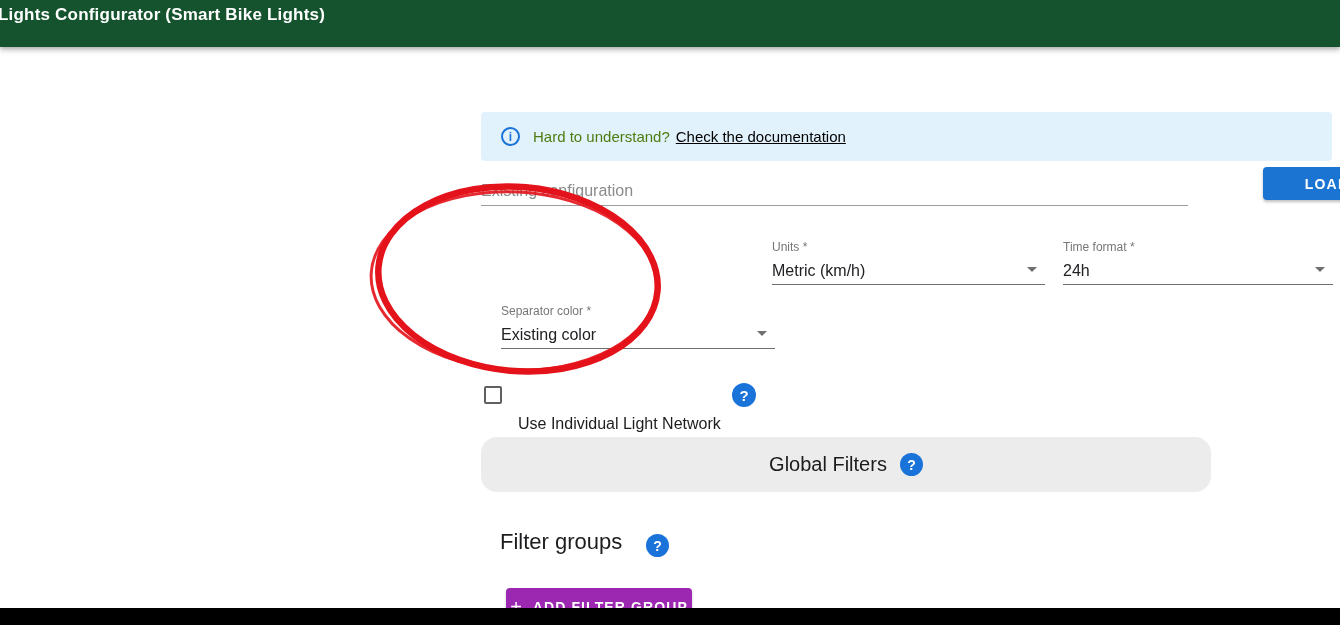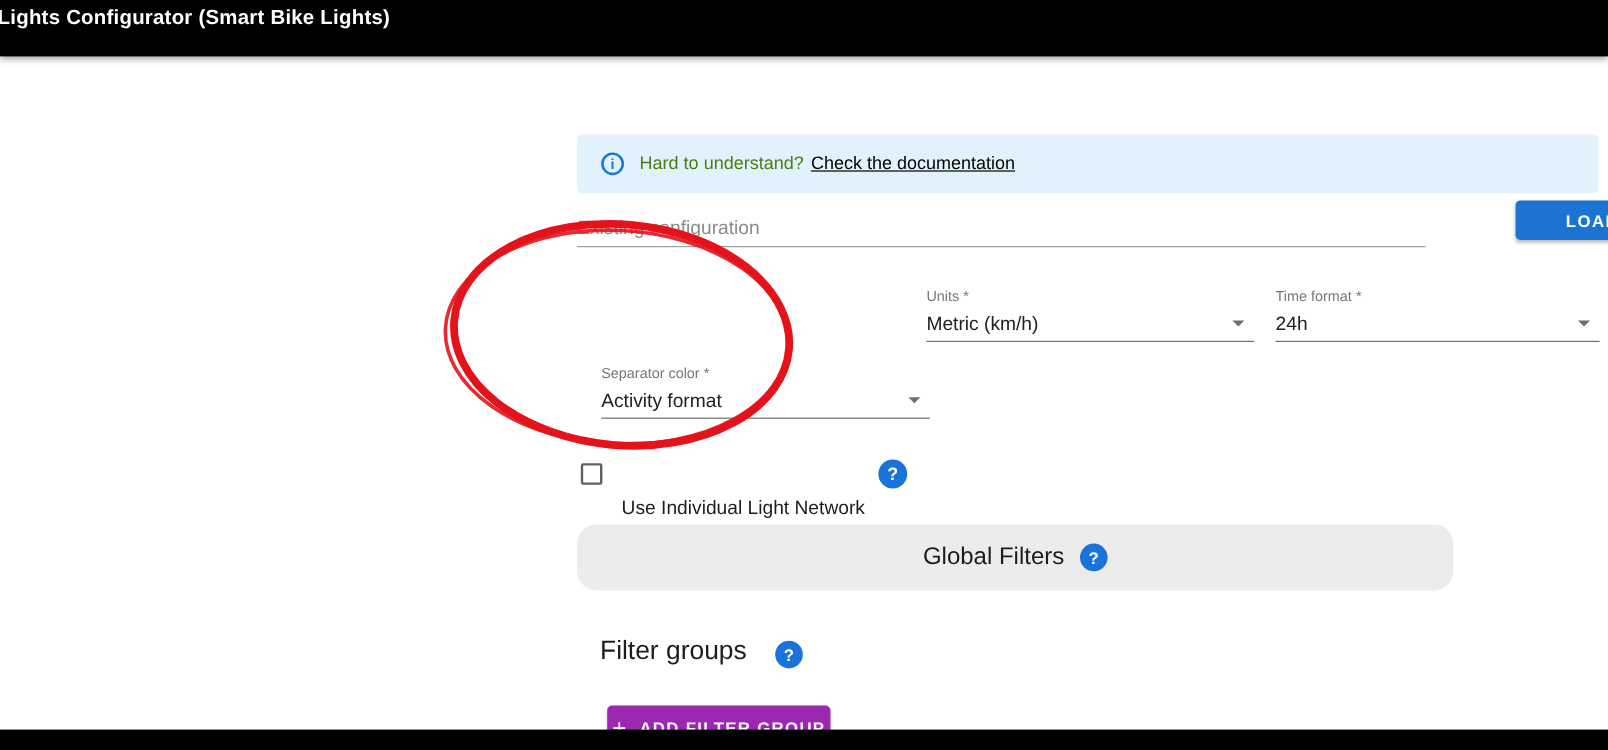--- a/index.html
+++ b/index.html
@@ -1,20 +1,20 @@
 <!DOCTYPE html>
 <html><head>
 <meta charset="utf-8">
 <style>
   * { margin:0; padding:0; box-sizing:border-box; }
   body { background:#fff; font-family:"Liberation Sans", sans-serif; }
   .screen { position:relative; width:1340px; height:625px; background:#fff; overflow:hidden; }
 
   
-  .header { position:absolute; top:0; left:0; width:1340px; height:47px; background:#000000;
+  .header { position:absolute; top:0; left:0; width:1340px; height:47px; background:#14532d;
             box-shadow:0 2px 4px rgba(0,0,0,.22), 0 4px 6px rgba(0,0,0,.12); z-index:5; }
   .header-title { position:absolute; left:-2px; top:5px; color:#fff; font-size:17px; font-weight:700; letter-spacing:.2px; }
 
   
   .banner { position:absolute; left:481px; top:112px; width:851px; height:49px; background:#e2f2fc;
             border-radius:4px; display:flex; align-items:center; padding-left:20px; }
   .info-icon { width:19px; height:19px; border-radius:50%; border:2px solid #1a73d8; color:#1a73d8;
                display:inline-flex; align-items:center; justify-content:center; font-size:12px; font-weight:700;
                margin-right:13px; flex:0 0 auto; }
   .banner-text { font-size:15px; color:#4d7c0f; }
@@ -101,21 +101,21 @@
 
   <div class="select-field f3">
     <span class="select-label">Time format *</span>
     <span class="select-value">24h</span>
     <span class="select-arrow"></span>
     <span class="select-underline"></span>
   </div>
 
   <div class="select-field f4">
     <span class="select-label">Separator color *</span>
-    <span class="select-value">Activity format</span>
+    <span class="select-value">Existing color</span>
     <span class="select-arrow"></span>
     <span class="select-underline"></span>
   </div>
 
   <div class="checkbox-box"></div>
   <div class="checkbox-label">Use Individual Light Network</div>
   <span class="help-icon help-iln">?</span>
 
   <div class="gf-band">
     <span class="gf-title">Global Filters</span>

